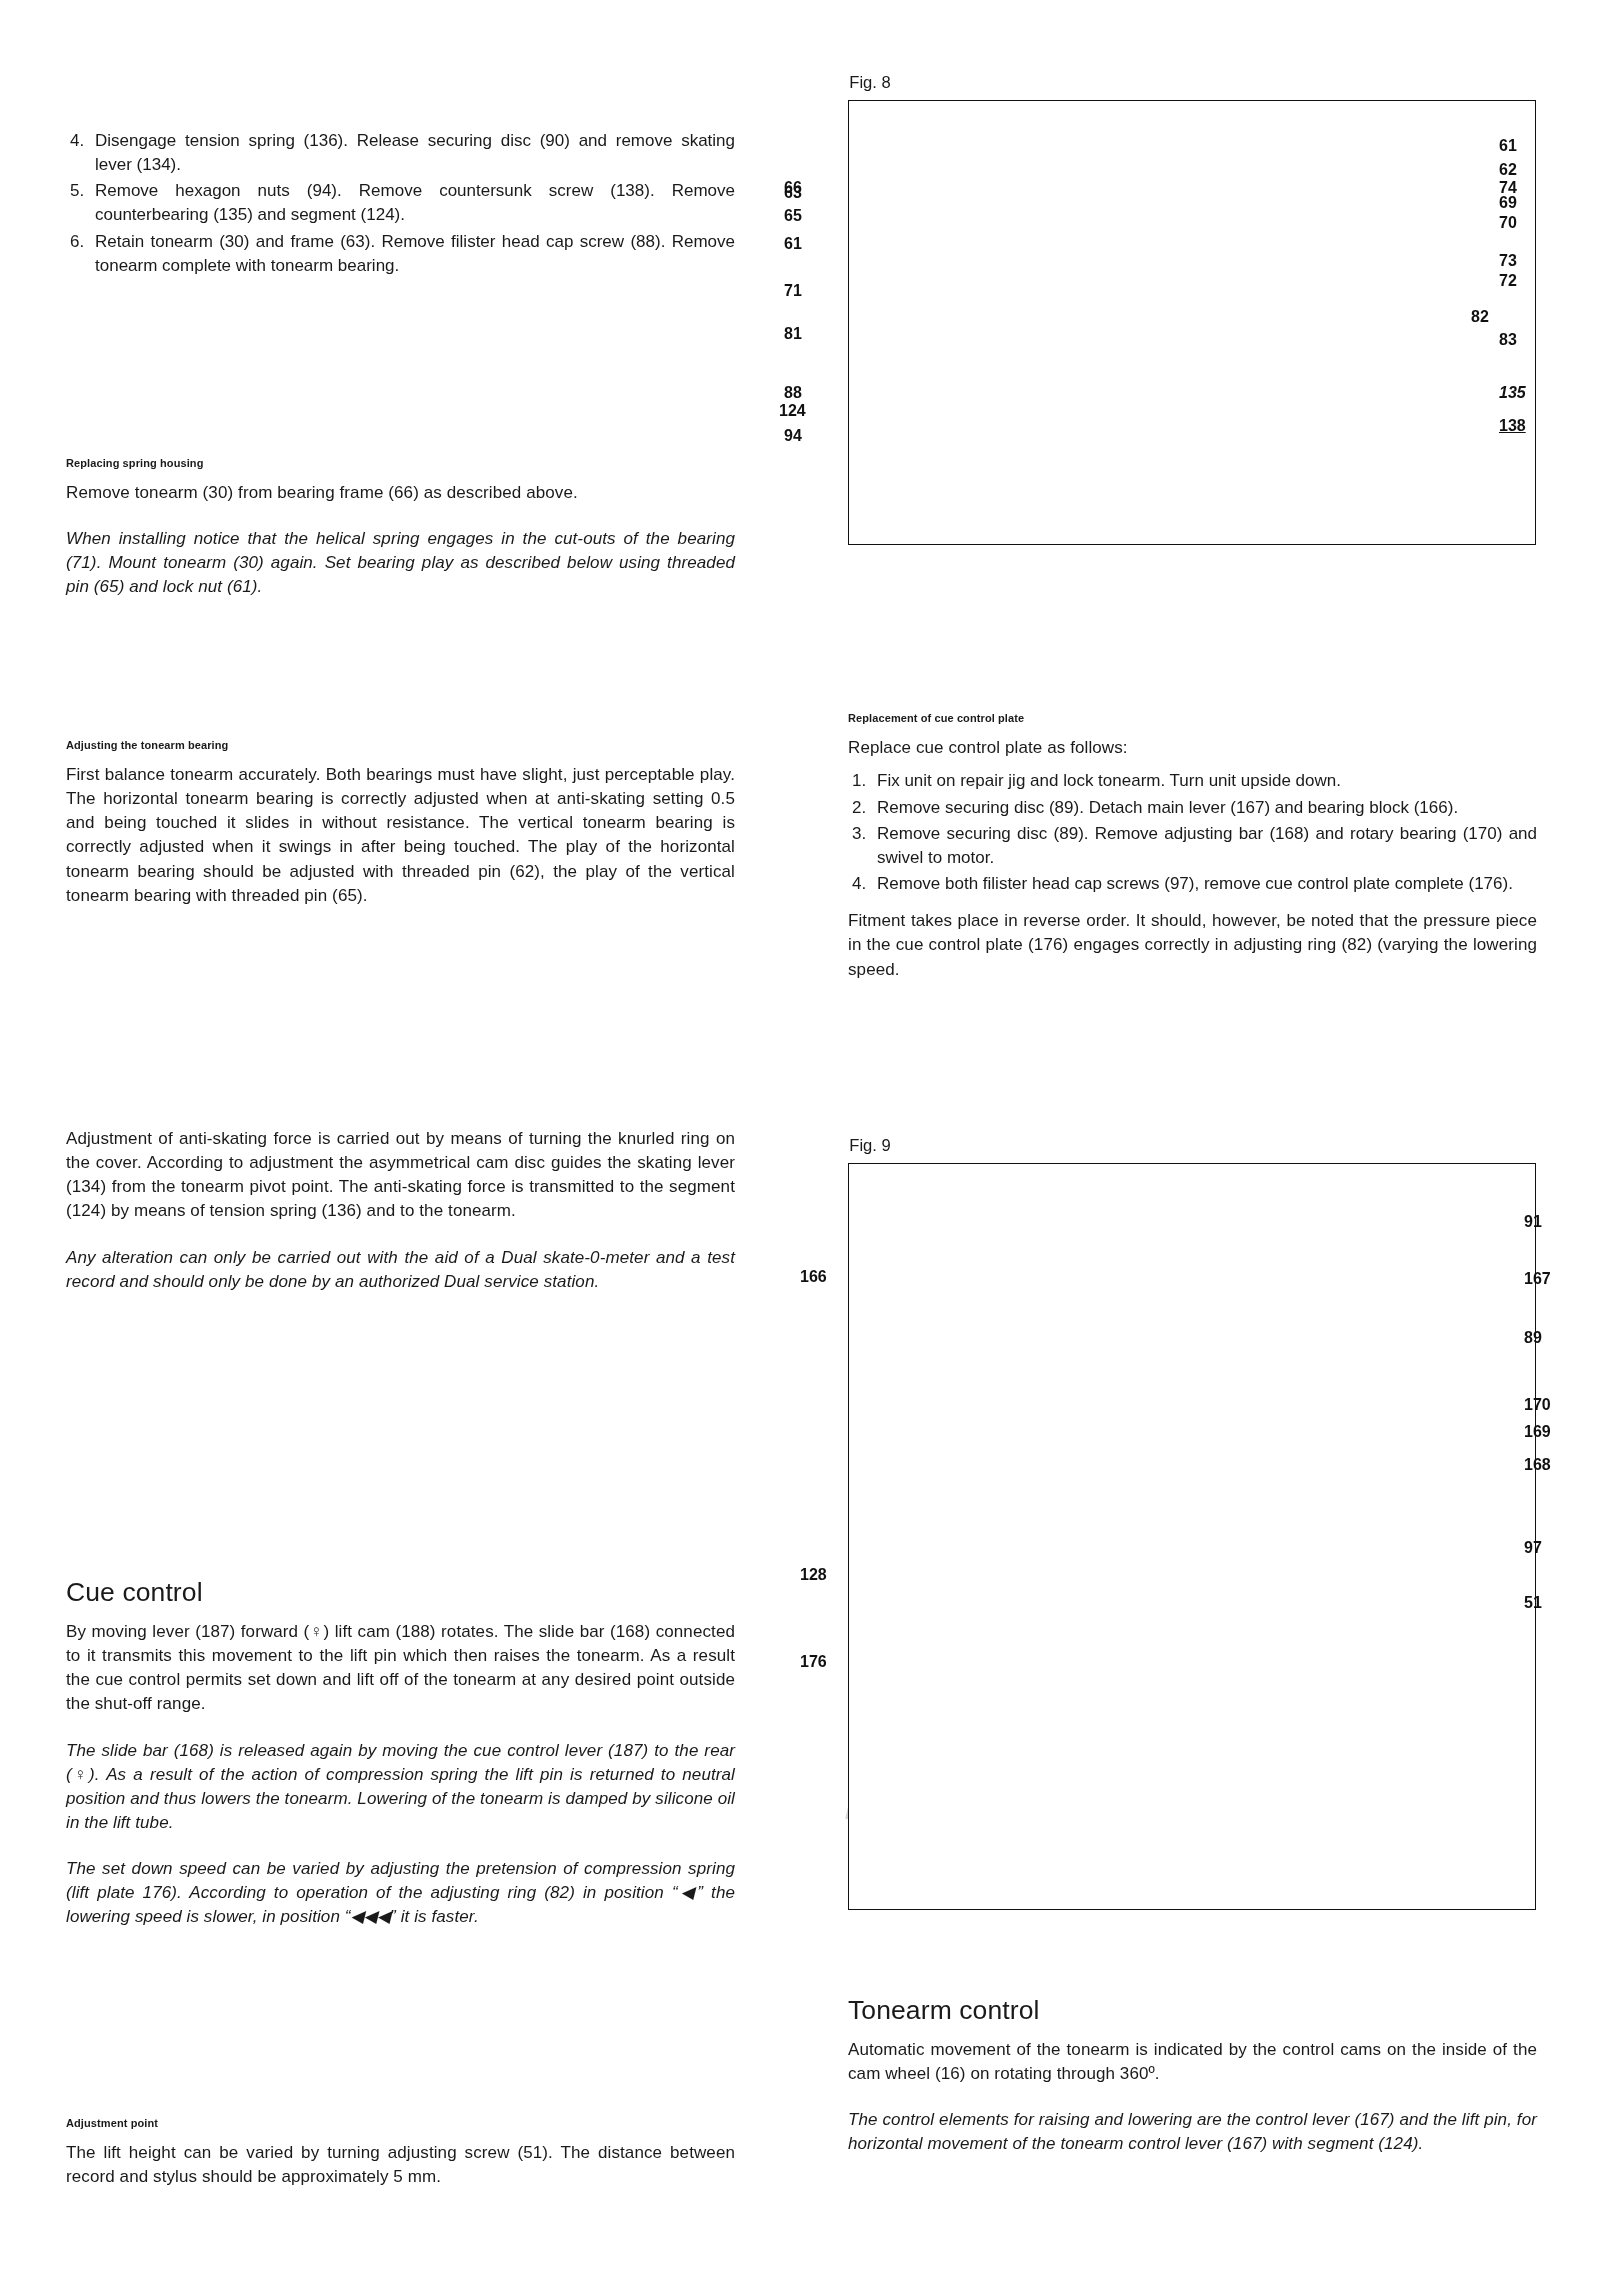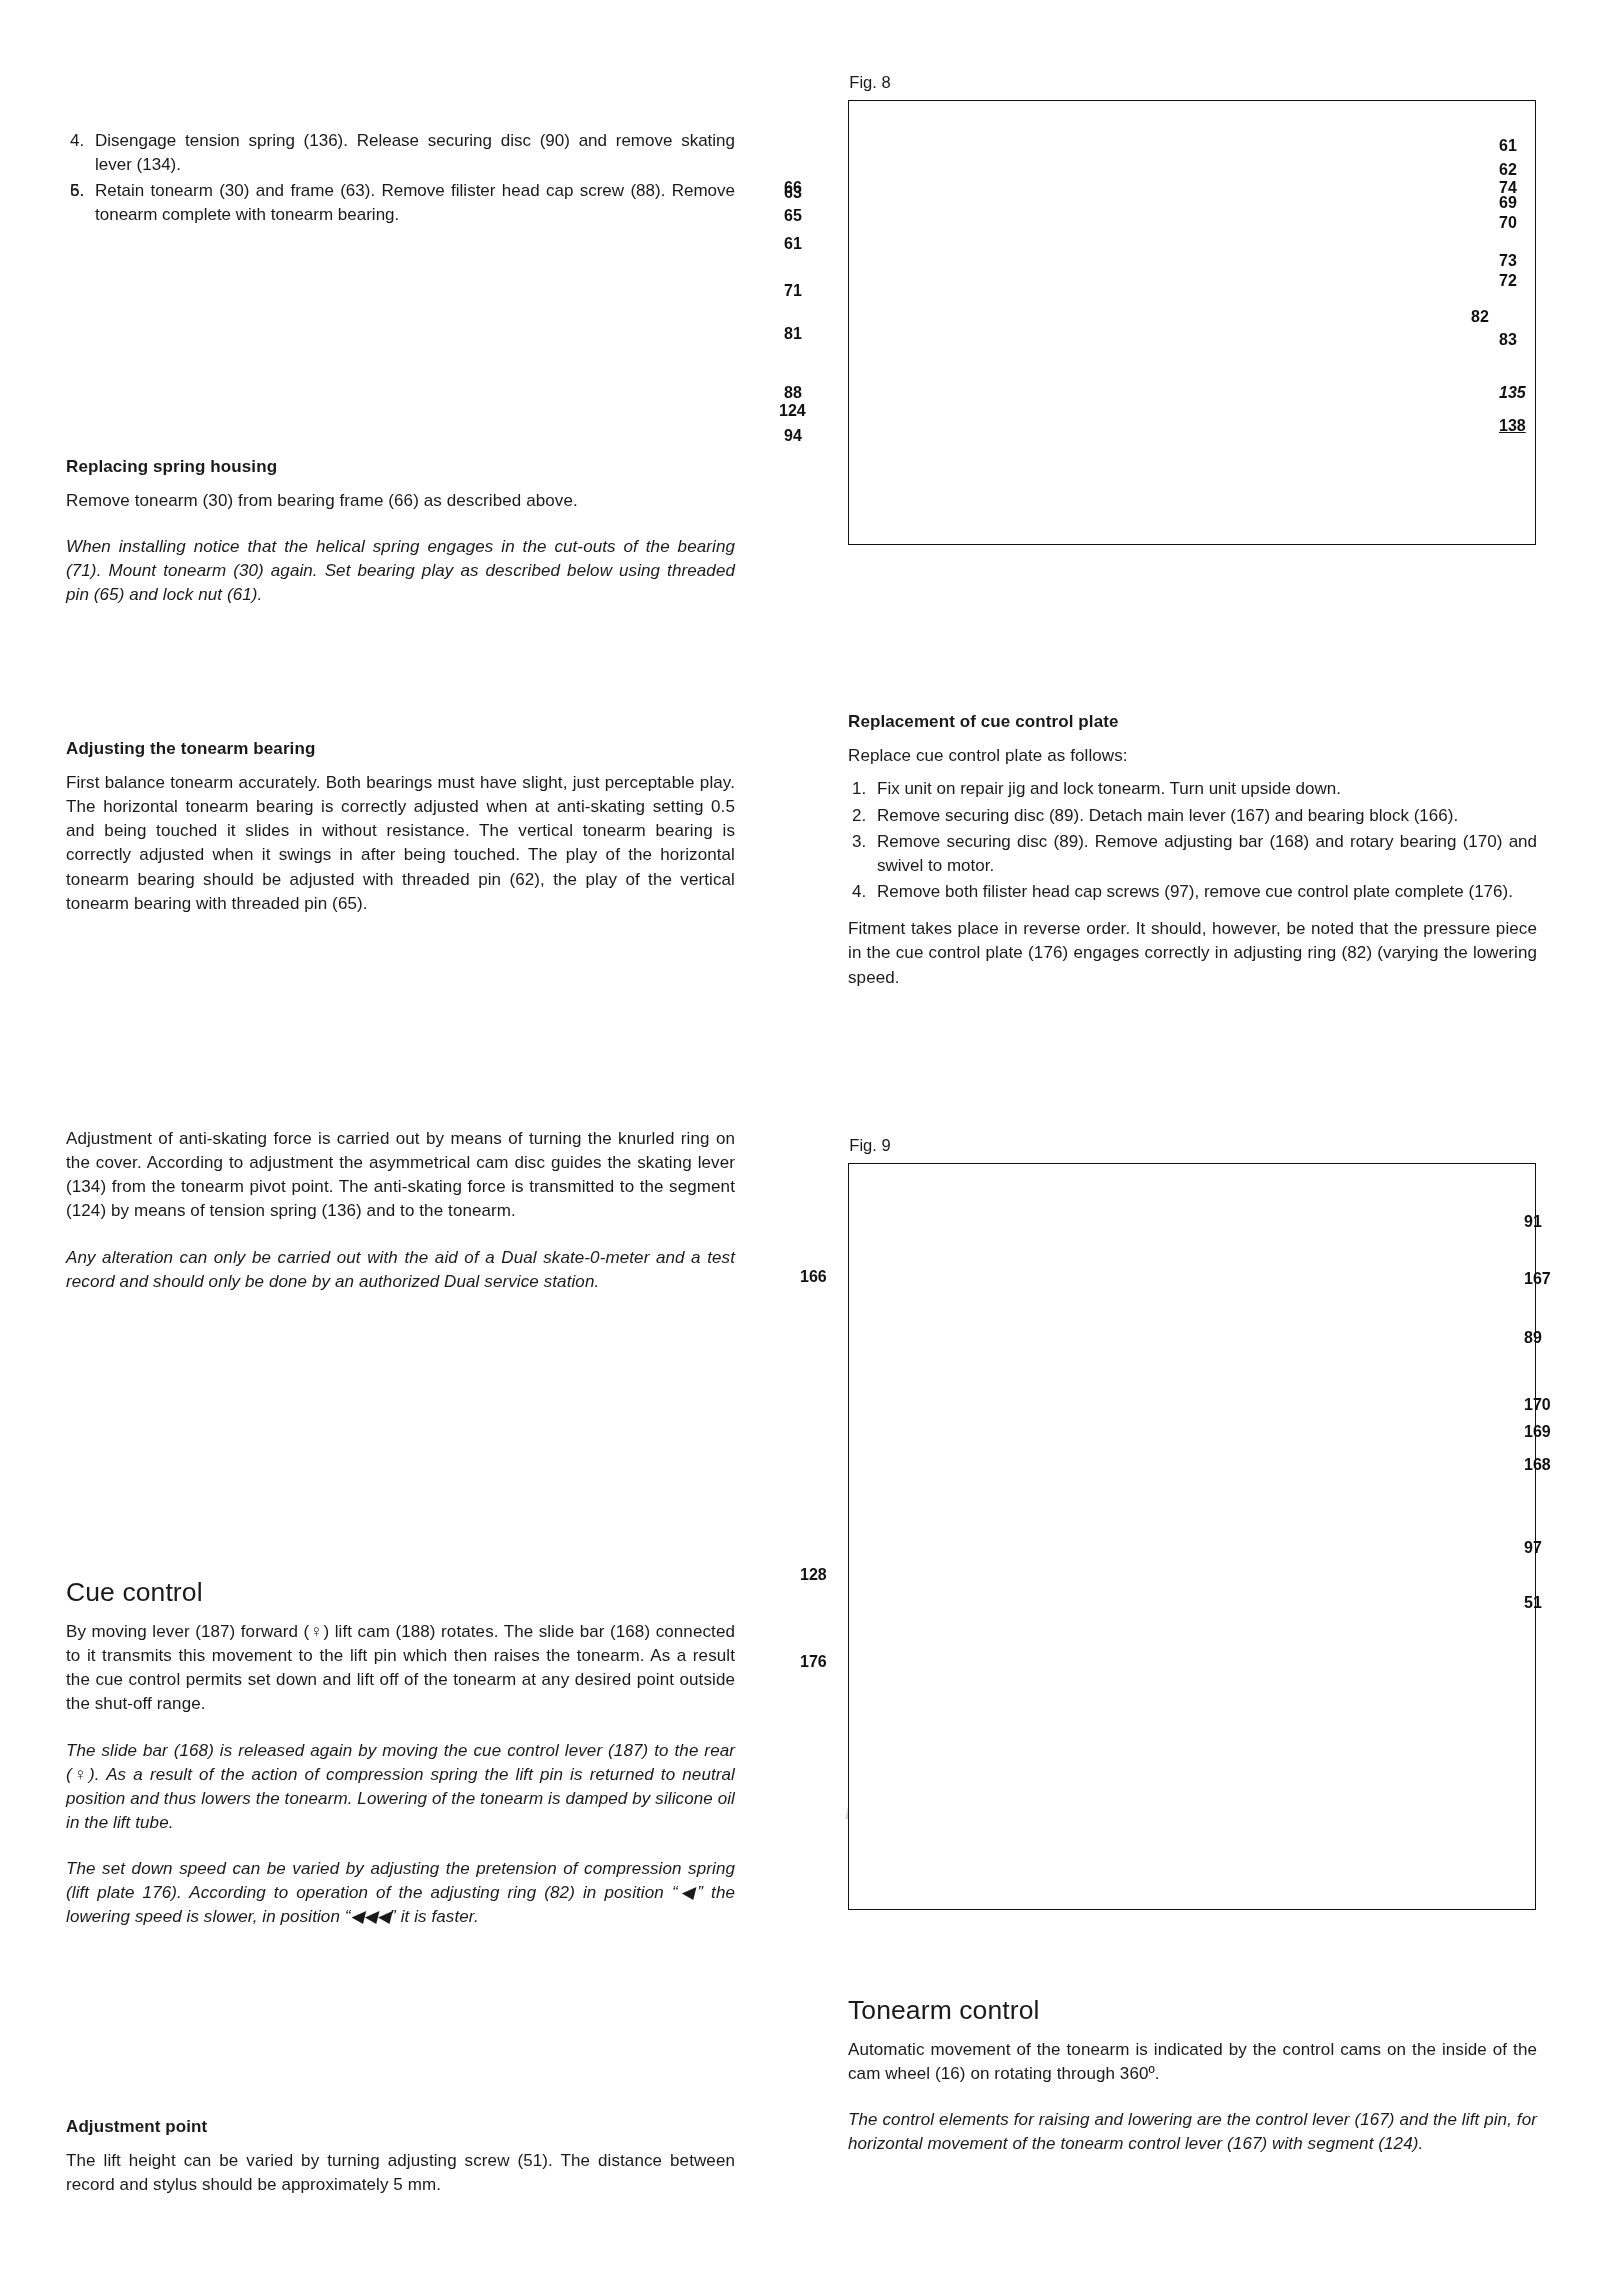--- a/index.html
+++ b/index.html
@@ -37,21 +37,21 @@
   }
   .para + .para { margin-top: 22px; font-style: italic; }
 
   h2.section {
     font-size: 26.5px;
     font-weight: normal;
     margin: 0 0 12px 0;
     letter-spacing: 0.1px;
   }
   h3.subsection {
-    font-size: 17px;
+    font-size: 11px;
     font-weight: bold;
     margin: 0 0 12px 0;
     letter-spacing: 0.1px;
   }
 
   ol.numlist {
     margin: 0;
     padding: 0;
     list-style: none;
   }
@@ -137,21 +137,21 @@
 </head>
 <body>
 
 <div class="page">
 
   <div class="col col-left">
 
     <div style="position:absolute; top:129px; left:0; width:669px;">
       <ol class="numlist">
         <li><span class="num">4.</span><span>Disengage tension spring (136). Release securing disc (90) and remove skating lever (134).</span></li>
-        <li><span class="num">5.</span></li>
+        <li><span class="num">5.</span><span>Remove hexagon nuts (94). Remove countersunk screw (138). Remove counterbearing (135) and segment (124).</span></li>
         <li><span class="num">6.</span><span>Retain tonearm (30) and frame (63). Remove filister head cap screw (88). Remove tonearm complete with tonearm bearing.</span></li>
       </ol>
     </div>
 
     <div style="position:absolute; top:457px; left:0; width:669px;">
       <h3 class="subsection">Replacing spring housing</h3>
       <p class="para">Remove tonearm (30) from bearing frame (66) as described above.</p>
       <p class="para">When installing notice that the helical spring engages in the cut-outs of the bearing (71). Mount tonearm (30) again. Set bearing play as described below using threaded pin (65) and lock nut (61).</p>
     </div>
 

